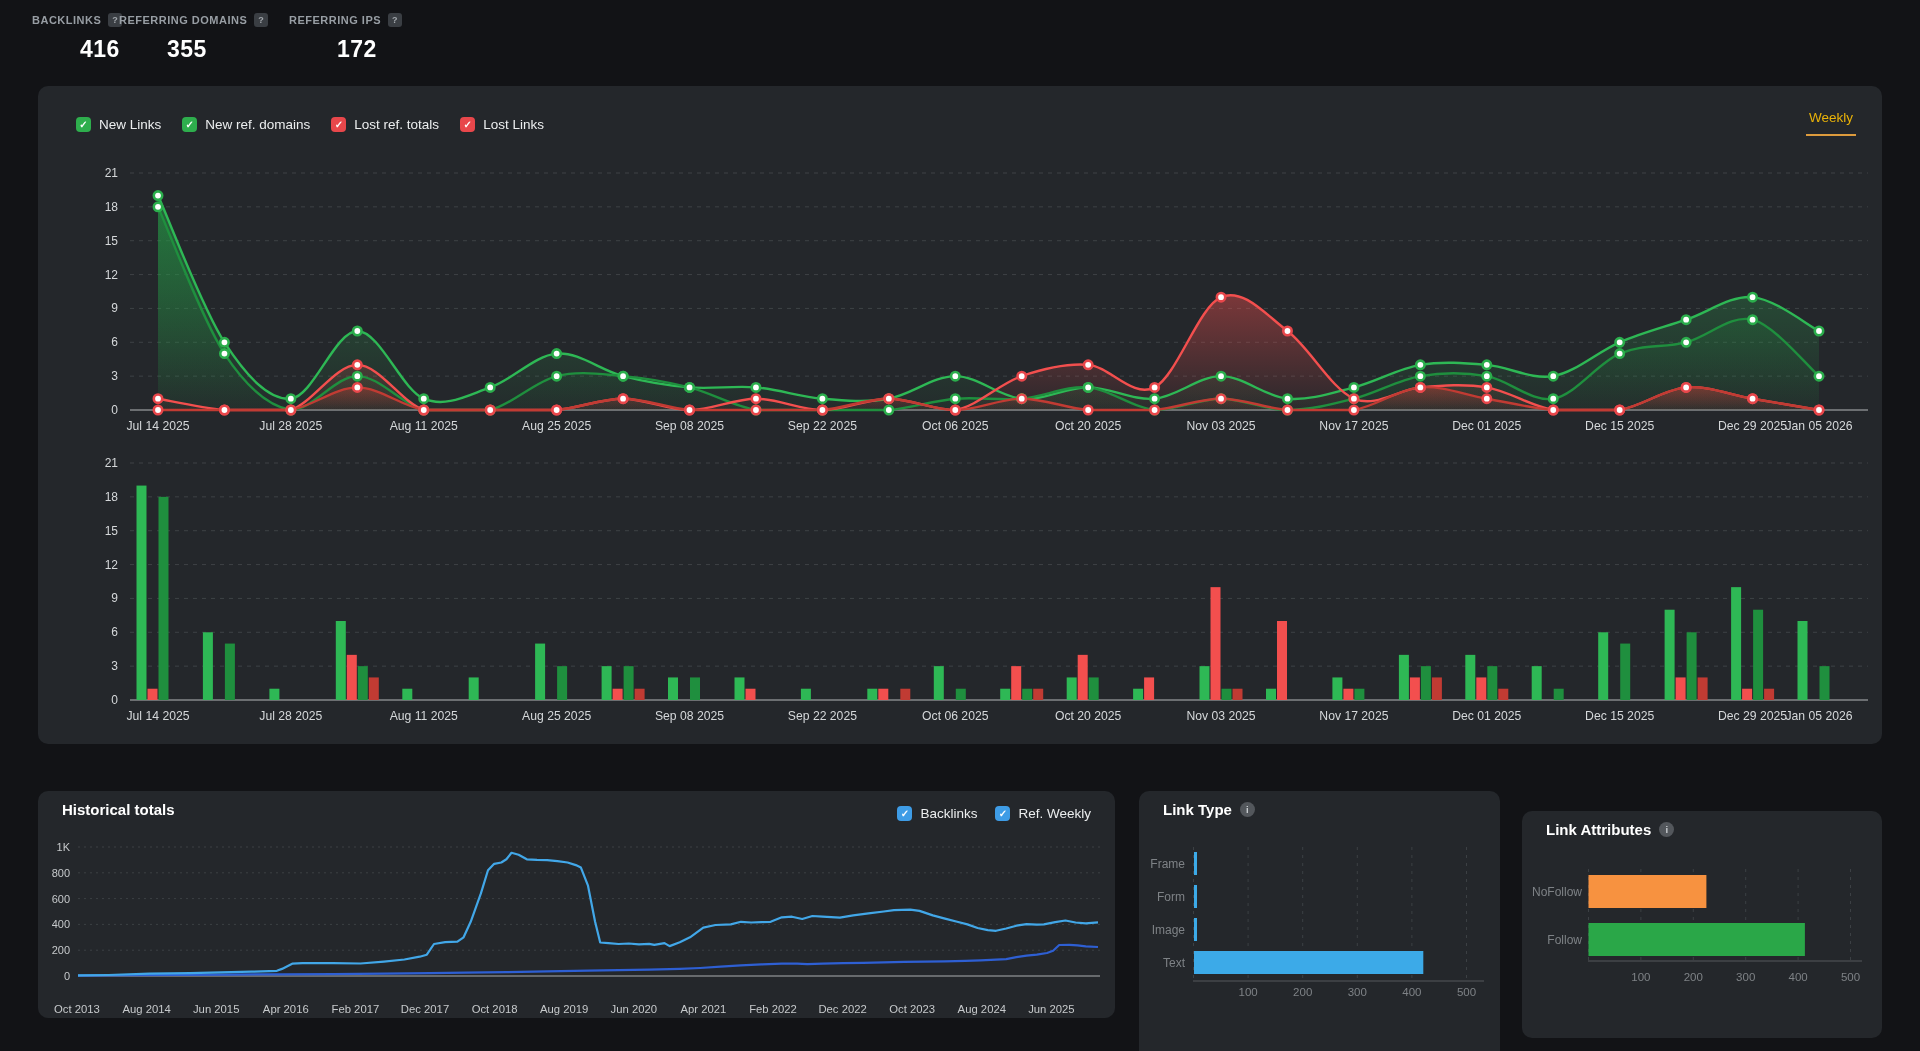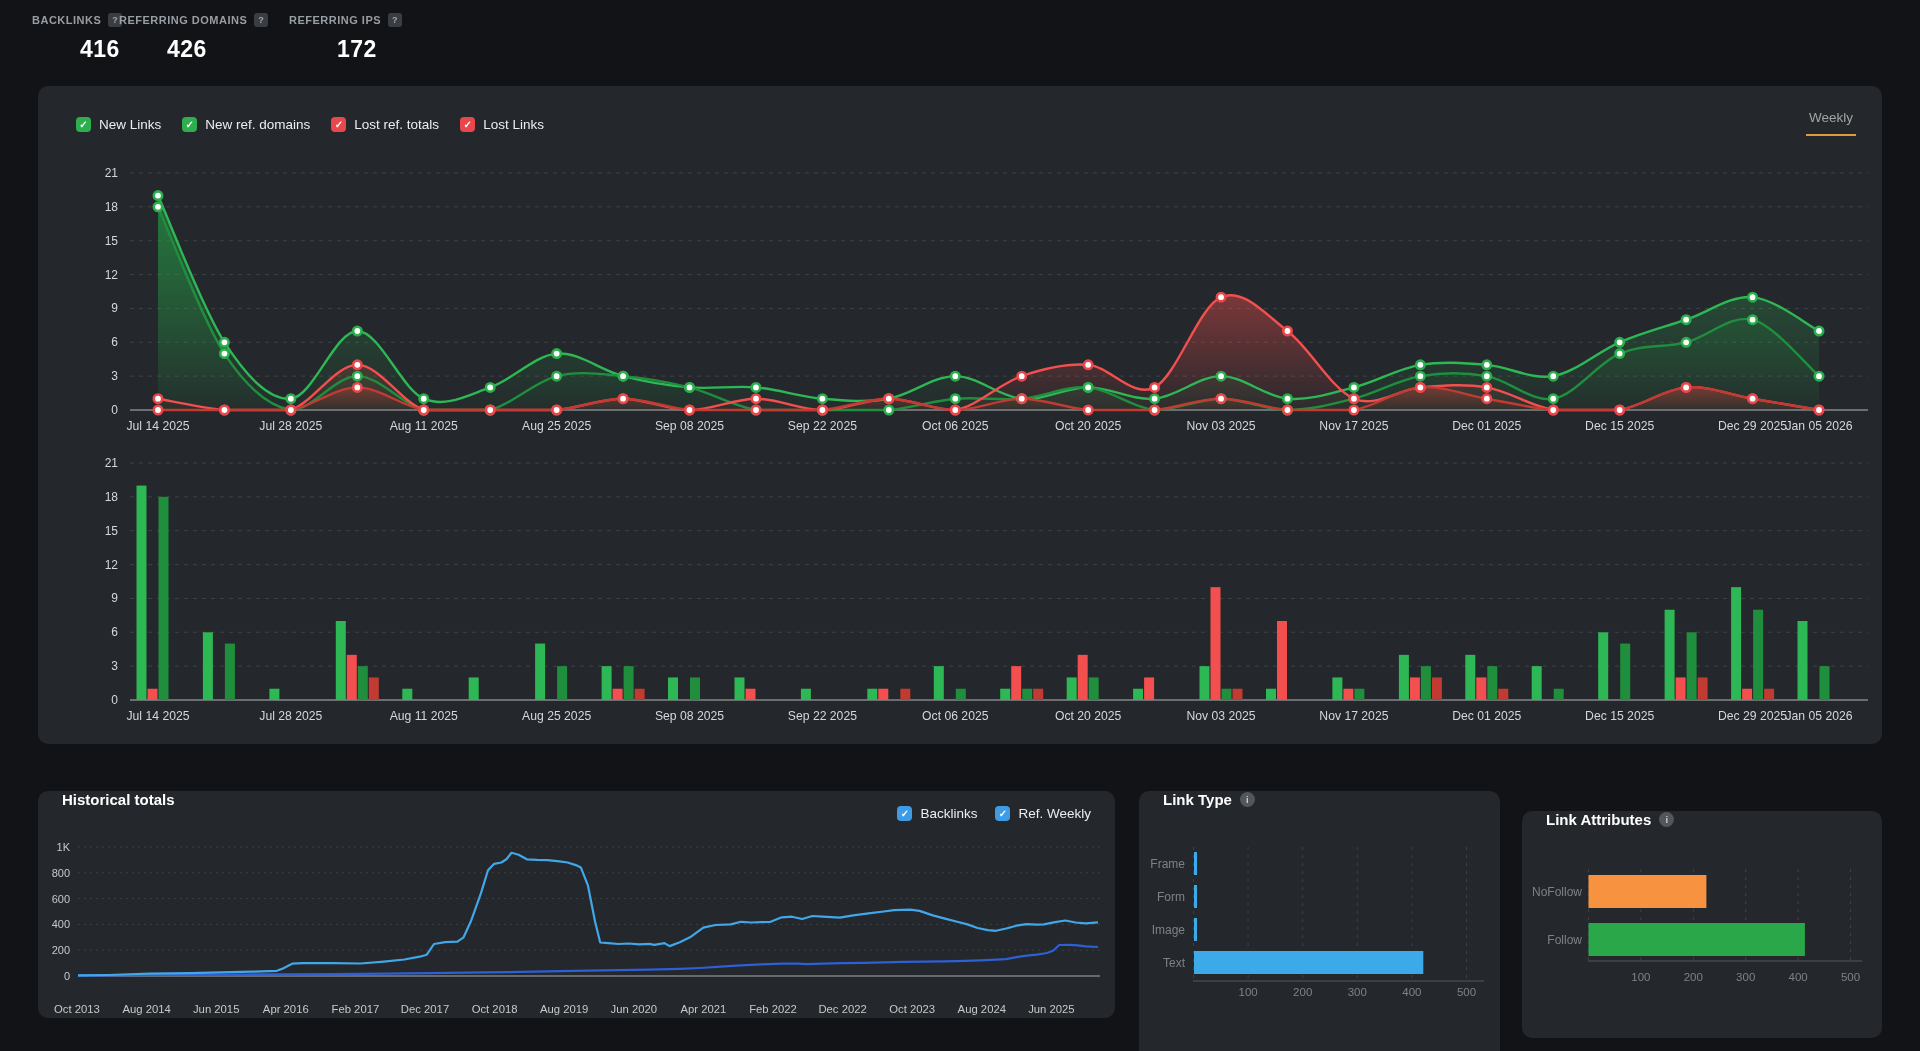--- a/index.html
+++ b/index.html
@@ -7,26 +7,26 @@
   .stage{position:relative;width:1920px;height:1051px;background:#121316;overflow:hidden;}
   .metric{position:absolute;top:13px;}
   .metric .lbl{display:flex;align-items:center;gap:7px;font-size:11px;font-weight:bold;color:#989ea4;letter-spacing:.5px;}
   .qicon{width:14px;height:14px;border-radius:3px;background:#3a3e43;color:#a2a7ac;font-size:9px;font-weight:bold;display:flex;align-items:center;justify-content:center;}
   .metric .val{margin-top:9px;font-size:23px;font-weight:bold;color:#ffffff;letter-spacing:.5px;margin-left:48px;}
   .panel{position:absolute;background:#24272b;border-radius:10px;}
   #main-panel{left:38px;top:86px;width:1844px;height:658px;}
   #wk-legend{position:absolute;left:38px;top:31px;display:flex;gap:21px;align-items:center;z-index:2;}
   .leg-item{display:flex;align-items:center;gap:8px;color:#eceeef;font-size:13.5px;}
   .cbx{width:15px;height:15px;border-radius:4px;color:#fff;font-size:10px;font-weight:bold;display:flex;align-items:center;justify-content:center;}
-  .weekly-tab{position:absolute;right:26px;top:24px;color:#a3a3a3;font-size:13.5px;padding:0 3px 9px 3px;border-bottom:2px solid #dd9b3d;z-index:2;cursor:pointer;}
+  .weekly-tab{position:absolute;right:26px;top:24px;color:#eab308;font-size:13.5px;padding:0 3px 9px 3px;border-bottom:2px solid #dd9b3d;z-index:2;cursor:pointer;}
   #weekly-svg{position:absolute;left:0;top:0;}
   #hist-panel{left:38px;top:791px;width:1077px;height:227px;}
   #lt-panel{left:1139px;top:791px;width:361px;height:279px;}
   #la-panel{left:1522px;top:791px;width:360px;height:227px;margin-top:20px;}
-  .panel-title{position:absolute;left:24px;top:0;display:flex;align-items:center;gap:8px;font-size:15px;font-weight:bold;color:#fff;z-index:2;}
+  .panel-title{position:absolute;left:24px;top:10px;display:flex;align-items:center;gap:8px;font-size:15px;font-weight:bold;color:#fff;z-index:2;}
   .iicon{width:15px;height:15px;border-radius:50%;background:#53575c;color:#c9cdd1;font-size:9.5px;font-weight:bold;display:flex;align-items:center;justify-content:center;}
   #hist-legend{position:absolute;right:24px;top:15px;display:flex;gap:18px;z-index:2;}
   svg text{font-family:"Liberation Sans",sans-serif;}
 </style>
 </head>
 <body>
 
 <div class="stage">
 
   <div class="metric" style="left:32px">
@@ -34,21 +34,21 @@
       <span>BACKLINKS</span>
       <span class="qicon">?</span>
     </div>
     <div class="val">416</div>
   </div>
   <div class="metric" style="left:119px">
     <div class="lbl">
       <span>REFERRING DOMAINS</span>
       <span class="qicon">?</span>
     </div>
-    <div class="val">426</div>
+    <div class="val">355</div>
   </div>
   <div class="metric" style="left:289px">
     <div class="lbl">
       <span>REFERRING IPS</span>
       <span class="qicon">?</span>
     </div>
     <div class="val">172</div>
   </div>
 
   <div class="panel" id="main-panel">

